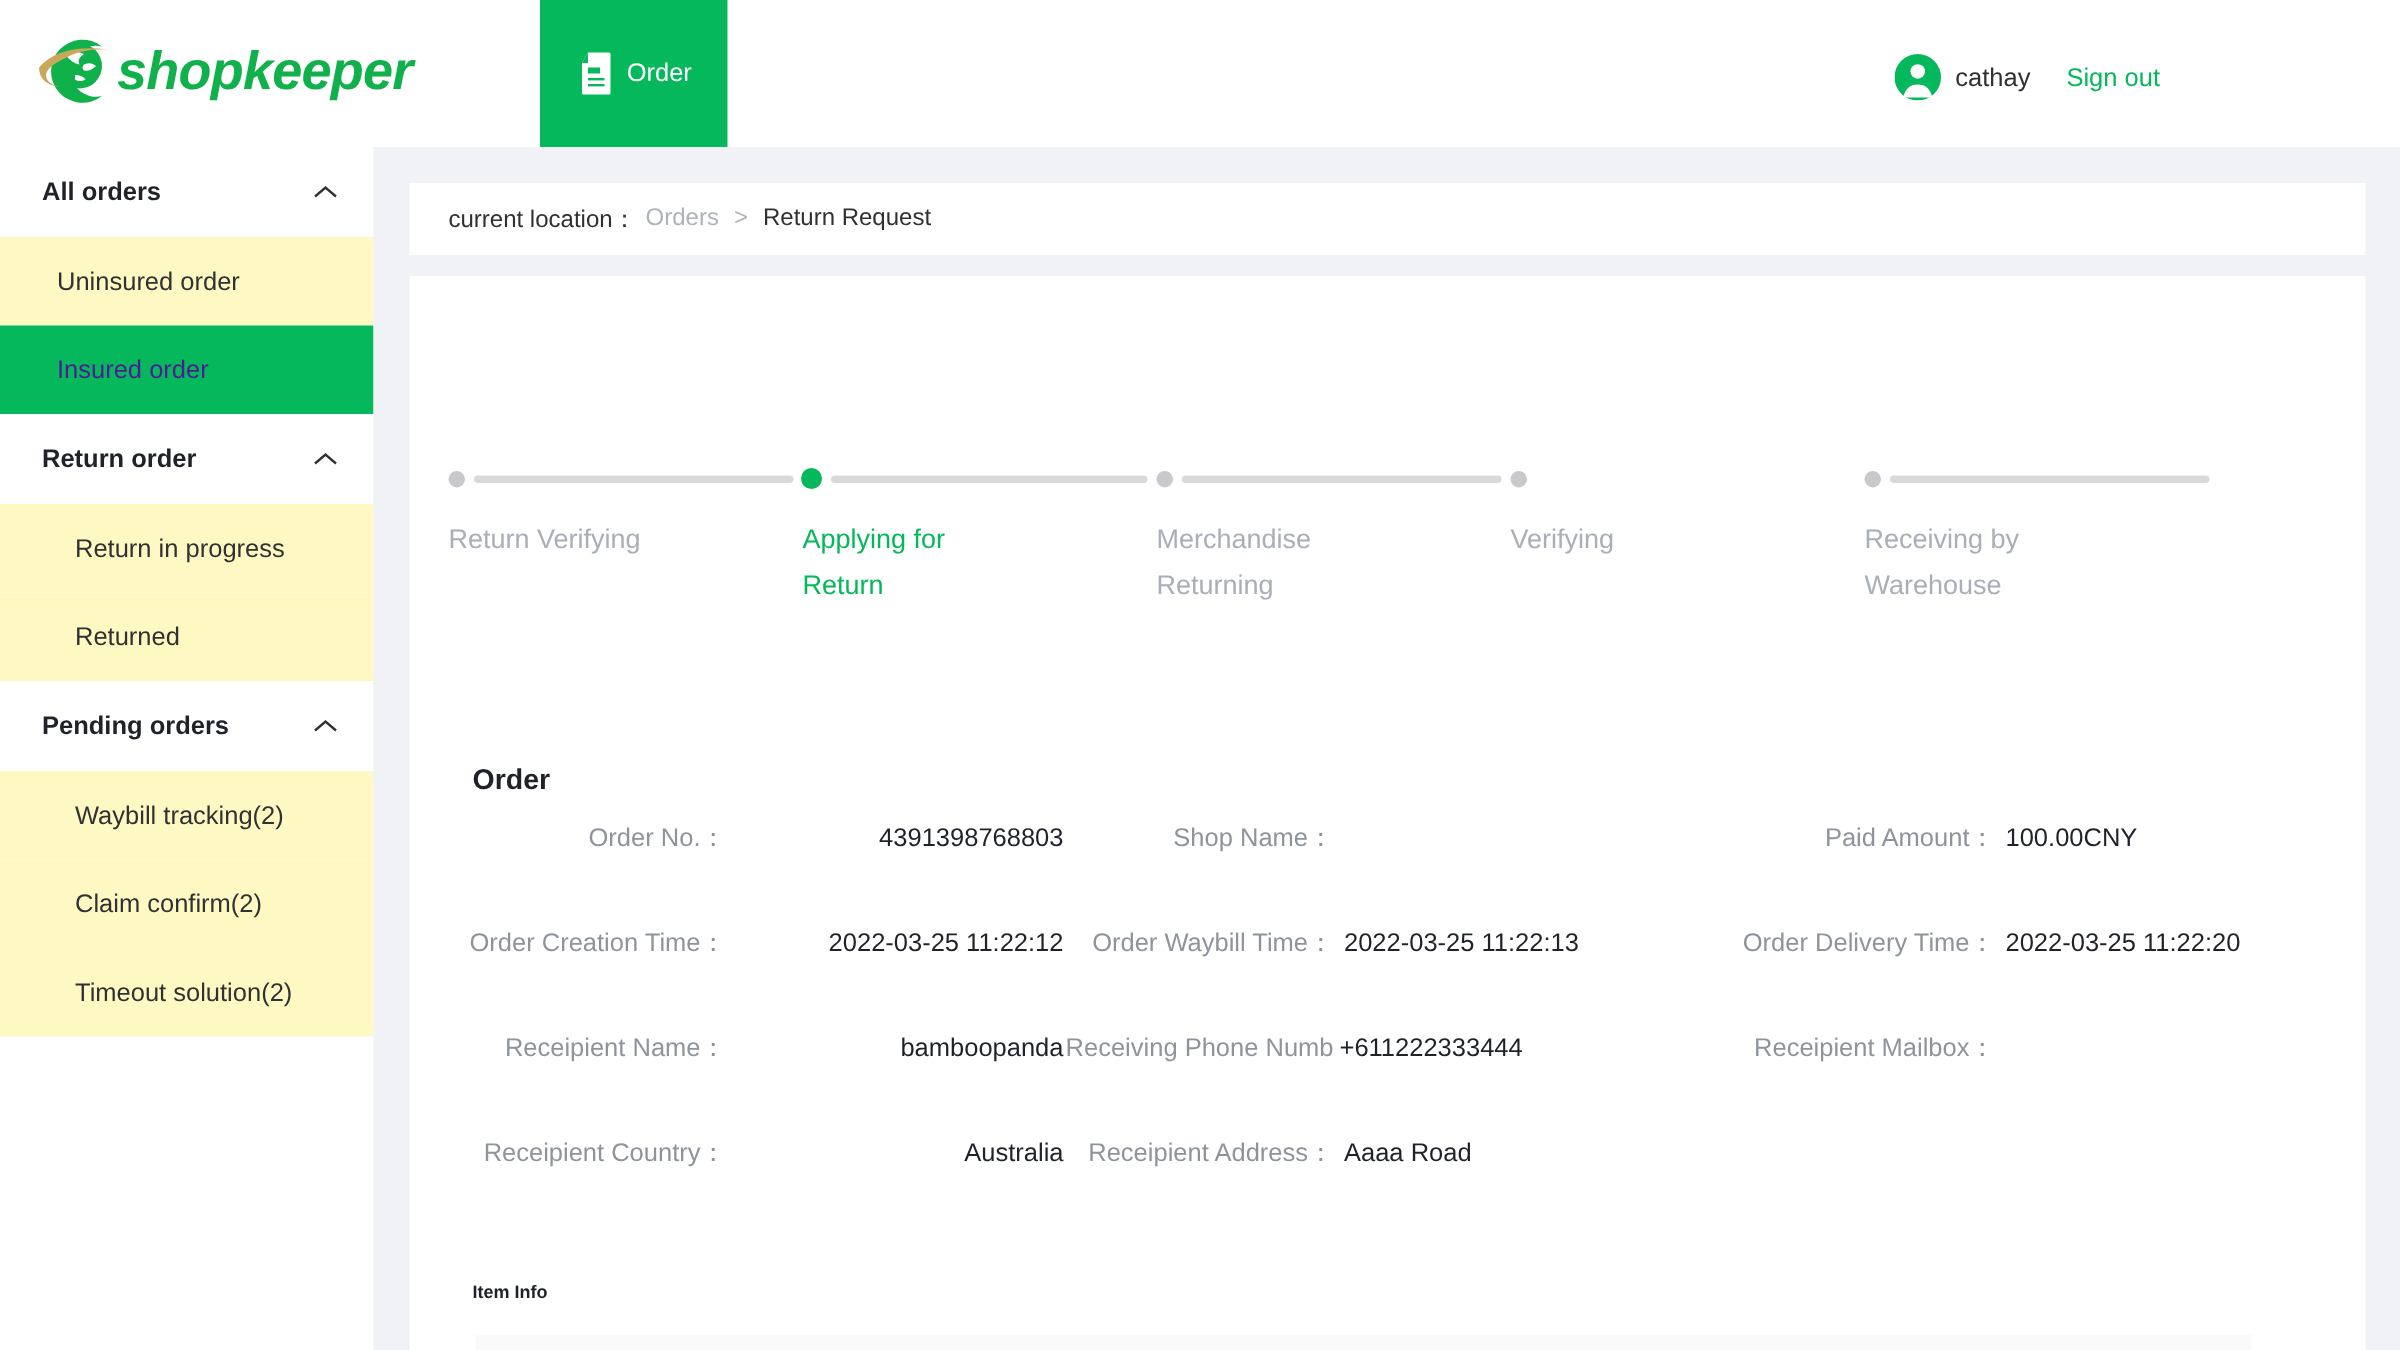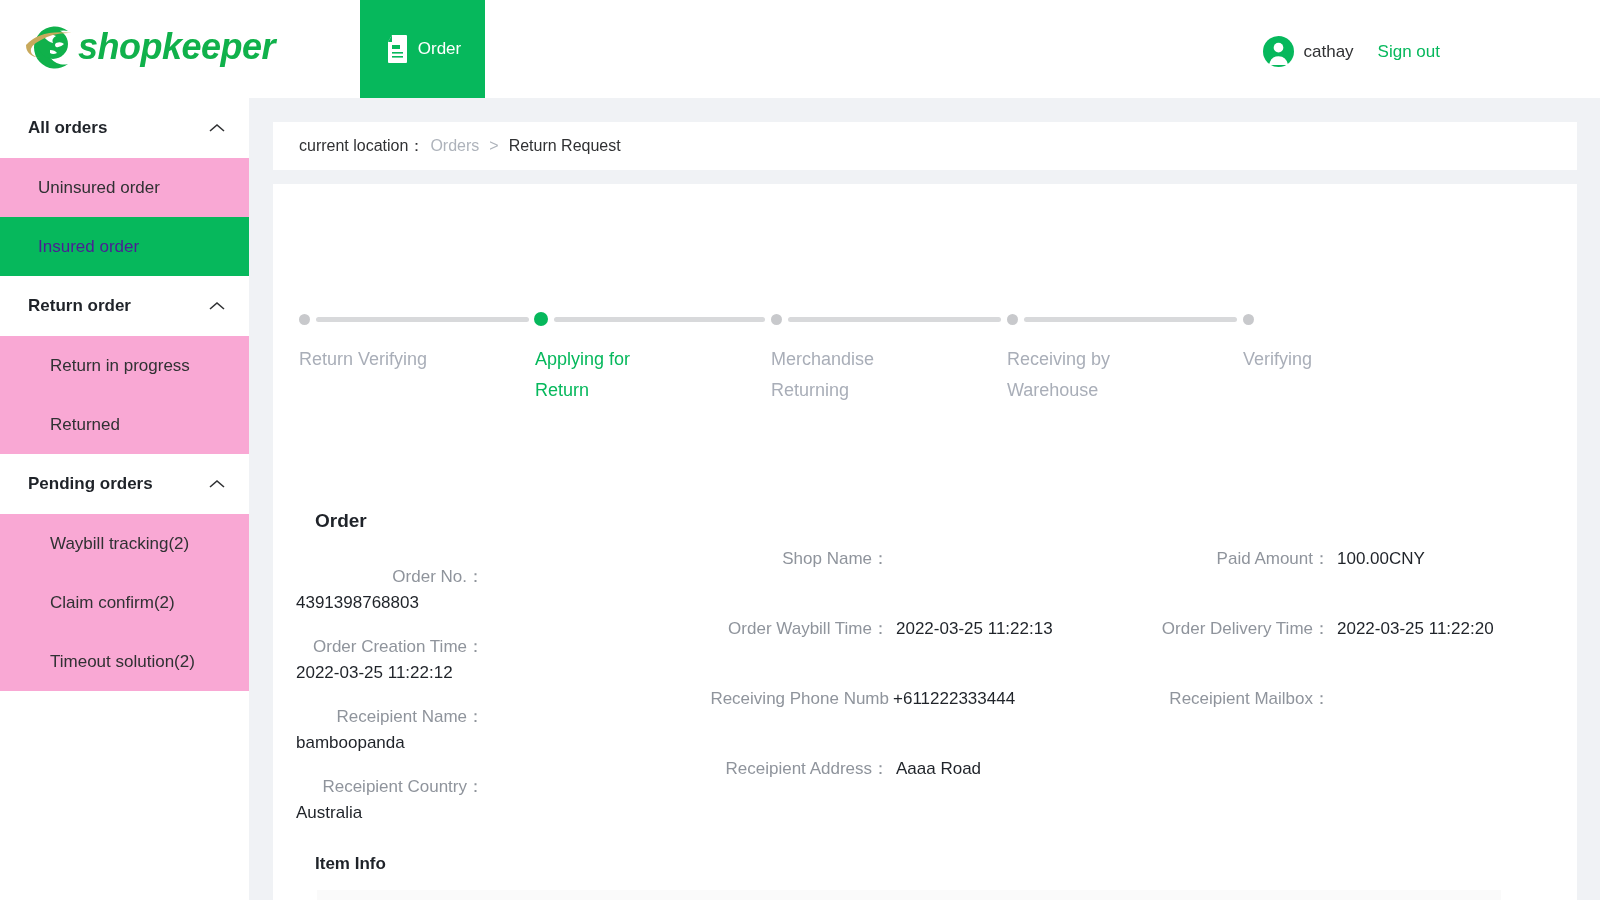--- a/index.html
+++ b/index.html
@@ -50,21 +50,21 @@
   .side-group-head {
     height: 60px; display: flex; align-items: center;
     padding: 0 24px 0 28px; justify-content: space-between;
     background: #ffffff; cursor: pointer;
   }
   .side-group-title { font-size: 17px; font-weight: bold; color: #1f2329; }
   .chev { width: 16px; height: 10px; flex: none; }
   .side-item {
     height: 59px; display: flex; align-items: center;
     padding-left: 38px; font-size: 17px; color: #303133;
-    background: #f9a8d4; cursor: pointer;
+    background: #fef9c3; cursor: pointer;
   }
   .side-item.indent2 { padding-left: 50px; }
   .side-item.active { background: #06b85c; color: #4c1d95; }
 
   
   .main { position: absolute; left: 249px; top: 98px; width: 1351px; height: 802px; background: #f0f2f5; }
 
   .crumb-card {
     position: absolute; left: 24px; top: 24px;
     width: 1304px; height: 48px; background: #ffffff;
@@ -94,26 +94,26 @@
     margin-top: 18px; font-size: 18px; color: #a9aeb8;
     line-height: 31px; max-width: 150px;
   }
   .step.active .step-label { color: #06b85c; }
 
   
   .section-title {
     position: absolute; left: 42px; font-size: 19px; font-weight: bold; color: #1f2329;
   }
   #order-title { top: 326px; }
-  #item-title { top: 670px; font-size: 17px; }
+  #item-title { top: 670px; font-size: 12px; }
 
   .info-grid { position: absolute; left: 0; top: 362px; width: 1304px; }
   .info-row { display: flex; min-height: 70px; }
   .info-cell { display: flex; align-items: flex-start; }
-  .info-cell.c1 { width: 436px; justify-content: flex-end; padding-left: 16px; flex-direction: column; }
+  .info-cell.c1 { width: 436px; justify-content: space-between; padding-left: 16px; }
   .info-cell.c2 { width: 436px; }
   .info-cell.c3 { width: 432px; }
   .info-label {
     font-size: 17px; color: #8f949c; text-align: right;
     line-height: 26px; white-space: nowrap;
   }
   .info-value {
     font-size: 17px; color: #1f2329; line-height: 26px;
     margin-left: 7px; white-space: nowrap;
   }
@@ -289,32 +289,32 @@
           </div>
           <div class="step-label">Applying for Return</div>
         </div>
         <div class="step">
           <div class="step-track">
             <span class="step-dot"></span>
             <span class="step-line"></span>
           </div>
           <div class="step-label">Merchandise Returning</div>
         </div>
+        <div class="step last">
+          <div class="step-track">
+            <span class="step-dot"></span>
+          </div>
+          <div class="step-label">Verifying</div>
+        </div>
         <div class="step">
           <div class="step-track">
             <span class="step-dot"></span>
             <span class="step-line"></span>
           </div>
           <div class="step-label">Receiving by Warehouse</div>
-        </div>
-        <div class="step last">
-          <div class="step-track">
-            <span class="step-dot"></span>
-          </div>
-          <div class="step-label">Verifying</div>
         </div>
       </div>
 
       <div class="section-title" id="order-title">Order</div>
 
       <div class="info-grid">
 
         <div class="info-row">
           <div class="info-cell c1">
             <span class="info-label lbl-w1">Order No.：</span>

